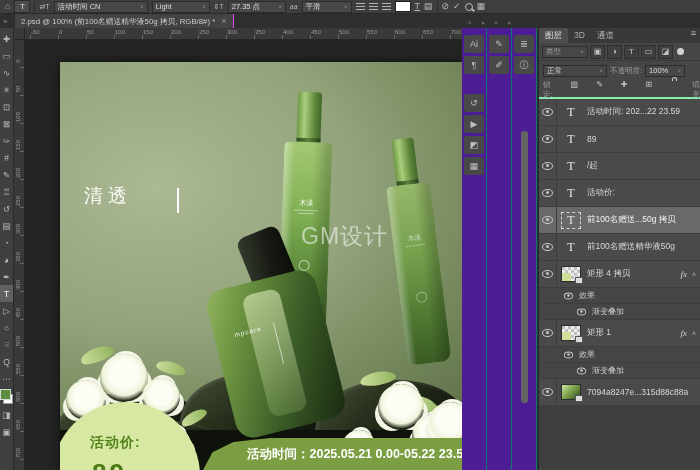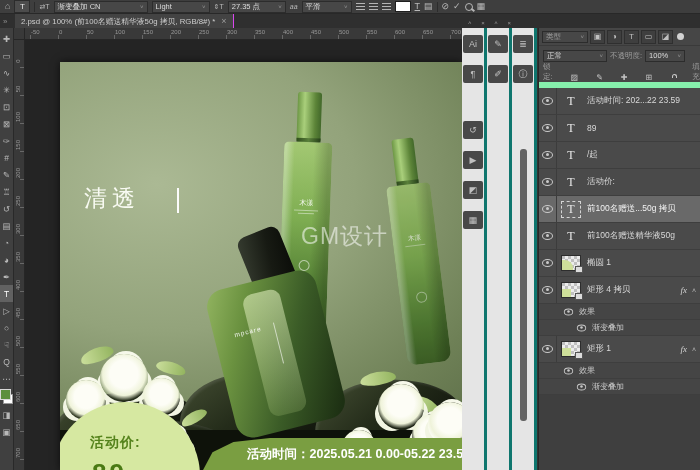--- a/index.html
+++ b/index.html
@@ -50,21 +50,21 @@
   #v-ruler::before{content:'';position:absolute;top:0;bottom:0;right:0;width:4px;
     background:repeating-linear-gradient(180deg,#686868 0 1px,transparent 1px 28px)}
   .vlab{position:absolute;left:-3px;width:14px;text-align:center;font-size:6px;color:#979797;transform:rotate(-90deg)}
   #ruler-corner{position:absolute;left:0;top:0;width:10px;height:11px;background:#393939;
     border-right:1px solid #262626;border-bottom:1px solid #262626;z-index:2}
 
   #document{position:absolute;left:46px;top:34px;width:402px;height:408px;overflow:hidden;
     background:radial-gradient(ellipse 130% 95% at 24% 30%,#abb994 0%,#93a37b 38%,#6e8056 70%,#51623f 100%);
     box-shadow:0 0 8px rgba(0,0,0,.65)}
 
-  .headline{position:absolute;left:24px;top:121px;font-size:23px;letter-spacing:5px;color:#f8faf2;z-index:7}
+  .headline{position:absolute;left:24px;top:121px;font-size:19px;letter-spacing:5px;color:#f8faf2;z-index:7}
   .text-cursor{position:absolute;left:117px;top:126px;width:1.5px;height:25px;background:#fcfcfc;z-index:8}
   .watermark{position:absolute;left:241px;top:159px;font-size:23px;color:rgba(255,255,255,.55);z-index:7;letter-spacing:1px}
 
   
   .bottle{position:absolute;z-index:2}
   .b-cap{background:linear-gradient(90deg,#6d9745 0%,#a9cf7b 30%,#5c8438 75%,#42682a 100%);
     border-radius:3px 3px 2px 2px;position:relative}
   .b-cap::after{content:'';position:absolute;left:0;right:0;bottom:0;height:4px;background:linear-gradient(90deg,#2f4b1d,#59803a,#27401a)}
   .b-body{border-radius:5px 5px 10px 10px;position:relative;
     background:linear-gradient(90deg,rgba(255,255,255,.32) 0 5%,rgba(255,255,255,0) 22%,rgba(0,0,0,0) 62%,rgba(0,0,0,.20) 92%),
@@ -100,43 +100,43 @@
   .price-circle{position:absolute;left:-8px;top:340px;width:148px;height:148px;border-radius:50%;
     background:#d6e8a1;z-index:6}
   .price-label{position:absolute;left:38px;top:32px;font-size:14px;font-weight:bold;color:#55831c;letter-spacing:1px}
   .price-num{position:absolute;left:40px;top:56px;font-size:26px;font-weight:bold;color:#4a7a14;letter-spacing:3px}
   .banner{position:absolute;left:142px;top:376px;width:262px;height:34px;background:#7a9e41;z-index:6;
     clip-path:polygon(0 100%,4% 42%,12% 12%,26% 0,100% 0,100% 100%)}
   .banner-text{position:absolute;left:45px;top:8px;font-size:12.5px;font-weight:bold;color:#ffffff;white-space:nowrap}
 
   
   #docks{position:absolute;left:462px;top:28px;width:76px;height:442px;background:#323232;display:flex;z-index:4}
-  .dock-col{width:25px;background:#e5e5e5;border-right:3px solid #0f766e;display:flex;flex-direction:column;
-    align-items:center;padding-top:7px;gap:12px;box-sizing:border-box}
+  .dock-col{width:25px;background:#4c1d95;border-right:1px solid #0f766e;display:flex;flex-direction:column;
+    align-items:center;padding-top:7px;gap:3px;box-sizing:border-box}
   .dock-icon{width:20px;height:18px;display:flex;align-items:center;justify-content:center;font-size:9px;
     color:#c0c0c0;background:#484848;border-radius:2px;flex:none}
   .dock-spacer{height:14px;flex:none}
   .dock-scroll{width:7px;height:272px;background:#636363;border-radius:3px;margin-top:54px;margin-left:0;flex:none}
   #dock-controls{position:absolute;left:468px;top:20px;width:80px;font-size:6px;color:#9a9a9a;z-index:6;letter-spacing:4px}
 
   
   #layers-panel{position:absolute;left:538px;top:28px;width:162px;height:442px;background:#464646;
     border-left:1px solid #282828;box-sizing:border-box;display:flex;flex-direction:column;z-index:5}
   #lp-tabs{height:15px;background:#393939;display:flex;align-items:stretch;font-size:8.5px;color:#b0b0b0;flex:none}
   .lp-tab{padding:2px 6px 0}
   .lp-tab.active{background:#4d4d4d;color:#e2e2e2}
   #lp-menu{margin-left:auto;padding:0 4px;color:#c0c0c0;font-size:9px}
   #lp-filter{height:17px;display:flex;align-items:center;padding:0 3px;gap:2px;border-bottom:1px solid #3a3a3a;flex:none}
   #lp-filter .field{color:#9d9d9d}
   .lp-ficon{width:13px;height:12px;display:flex;align-items:center;justify-content:center;font-size:8px;
     color:#c0c0c0;background:#3f3f3f;border:1px solid #2f2f2f;flex:none}
   .lp-toggle{width:7px;height:7px;border-radius:50%;background:#d2d2d2;margin-left:2px;flex:none}
   #lp-blend{height:19px;display:flex;align-items:center;padding:0 4px;gap:3px;font-size:7.5px;color:#9d9d9d;flex:none}
-  #lp-lock{height:17px;display:flex;align-items:flex-end;padding:0 4px;gap:18px;font-size:7.5px;color:#9d9d9d;
-    border-bottom:6px solid #86efac;flex:none}
+  #lp-lock{height:17px;display:flex;align-items:flex-start;padding:0 4px;gap:18px;font-size:7.5px;color:#9d9d9d;
+    border-bottom:2px solid #86efac;flex:none}
   .lock-ico{font-size:8px;color:#c2c2c2}
   #lp-list{flex:1;overflow:hidden;background:#3f3f3f}
 
   .layer-row{height:27px;display:flex;align-items:center;border-bottom:1px solid #3e3e3e;background:#4a4a4a;
     box-sizing:border-box;padding-right:4px}
   .layer-row.selected{background:#696969}
   .eye-cell{width:17px;height:100%;border-right:1px solid #3c3c3c;display:flex;align-items:center;
     justify-content:center;flex:none}
   .eye{width:11px;height:8px;position:relative}
   .eye::before{content:'';position:absolute;inset:0;border:1px solid #c9c9c9;border-radius:50%}
@@ -167,21 +167,21 @@
 </style>
 </head>
 <body>
 
 <div id="options-bar">
   <span class="ob-icon">⌂</span>
   <span class="tool-chip">T</span>
   <span class="divider"></span>
   <span class="ob-icon" style="font-size:7px">⇄T</span>
   <span class="field" style="width:86px">
-    <span>渐变叠加 CN</span>
+    <span>活动时间 CN</span>
     <span class="fcaret" style="margin-left:auto">˅</span>
   </span>
   <span class="field" style="width:50px">
     <span>Light</span>
     <span class="fcaret" style="margin-left:auto">˅</span>
   </span>
   <span class="ob-icon" style="font-size:7px">⇕T</span>
   <span class="field" style="width:50px">
     <span>27.35 点</span>
     <span class="fcaret" style="margin-left:auto">˅</span>
@@ -342,20 +342,26 @@
       <span class="dock-icon">✐</span>
     </div>
   <div class="dock-col" id="dock-col3">
       <span class="dock-icon">≣</span>
       <span class="dock-icon">ⓘ</span>
       <span class="dock-scroll"></span>
     </div>
 </div>
 
 <div id="layers-panel">
+  <div id="lp-tabs">
+    <span class="lp-tab active">图层</span>
+    <span class="lp-tab">3D</span>
+    <span class="lp-tab">通道</span>
+    <span id="lp-menu">≡</span>
+  </div>
   <div id="lp-filter">
     <span class="field" style="width:38px">
       <span>类型</span>
       <span class="fcaret" style="margin-left:auto">˅</span>
     </span>
     <span id="lp-ficons" style="display:contents"><span class="lp-ficon">▣</span><span class="lp-ficon">◑</span><span class="lp-ficon">T</span><span class="lp-ficon">▭</span><span class="lp-ficon">◪</span></span>
     <span class="lp-toggle"></span>
   </div>
   <div id="lp-blend">
     <span class="field" style="width:56px;color:#ddd">
@@ -417,27 +423,20 @@
         <div class="eye-cell">
           <span class="eye"></span>
         </div>
         <div class="t-thumb">T</div>
         <span class="lr-label">前100名赠送精华液50g</span>
       </div>
       <div class="layer-row">
         <div class="eye-cell">
           <span class="eye"></span>
         </div>
-        <div class="shape-thumb ellipse"></div>
-        <span class="lr-label">椭圆 1</span>
-      </div>
-      <div class="layer-row">
-        <div class="eye-cell">
-          <span class="eye"></span>
-        </div>
         <div class="shape-thumb"></div>
         <span class="lr-label">矩形 4 拷贝</span>
         <span class="fx-badge">fx</span>
         <span class="collapse-caret">˄</span>
       </div>
       <div class="sub-row" style="padding-left: 24px;">
         <span class="eye"></span>
         <span class="lr-label">效果</span>
       </div>
       <div class="sub-row" style="padding-left: 37px;">
@@ -454,14 +453,21 @@
         <span class="collapse-caret">˄</span>
       </div>
       <div class="sub-row" style="padding-left: 24px;">
         <span class="eye"></span>
         <span class="lr-label">效果</span>
       </div>
       <div class="sub-row" style="padding-left: 37px;">
         <span class="eye"></span>
         <span class="lr-label">渐变叠加</span>
       </div>
+      <div class="layer-row">
+        <div class="eye-cell">
+          <span class="eye"></span>
+        </div>
+        <div class="img-thumb"></div>
+        <span class="lr-label">7094a8247e...315d88c88a</span>
+      </div>
     </div>
 </div>
 
 </body></html>

